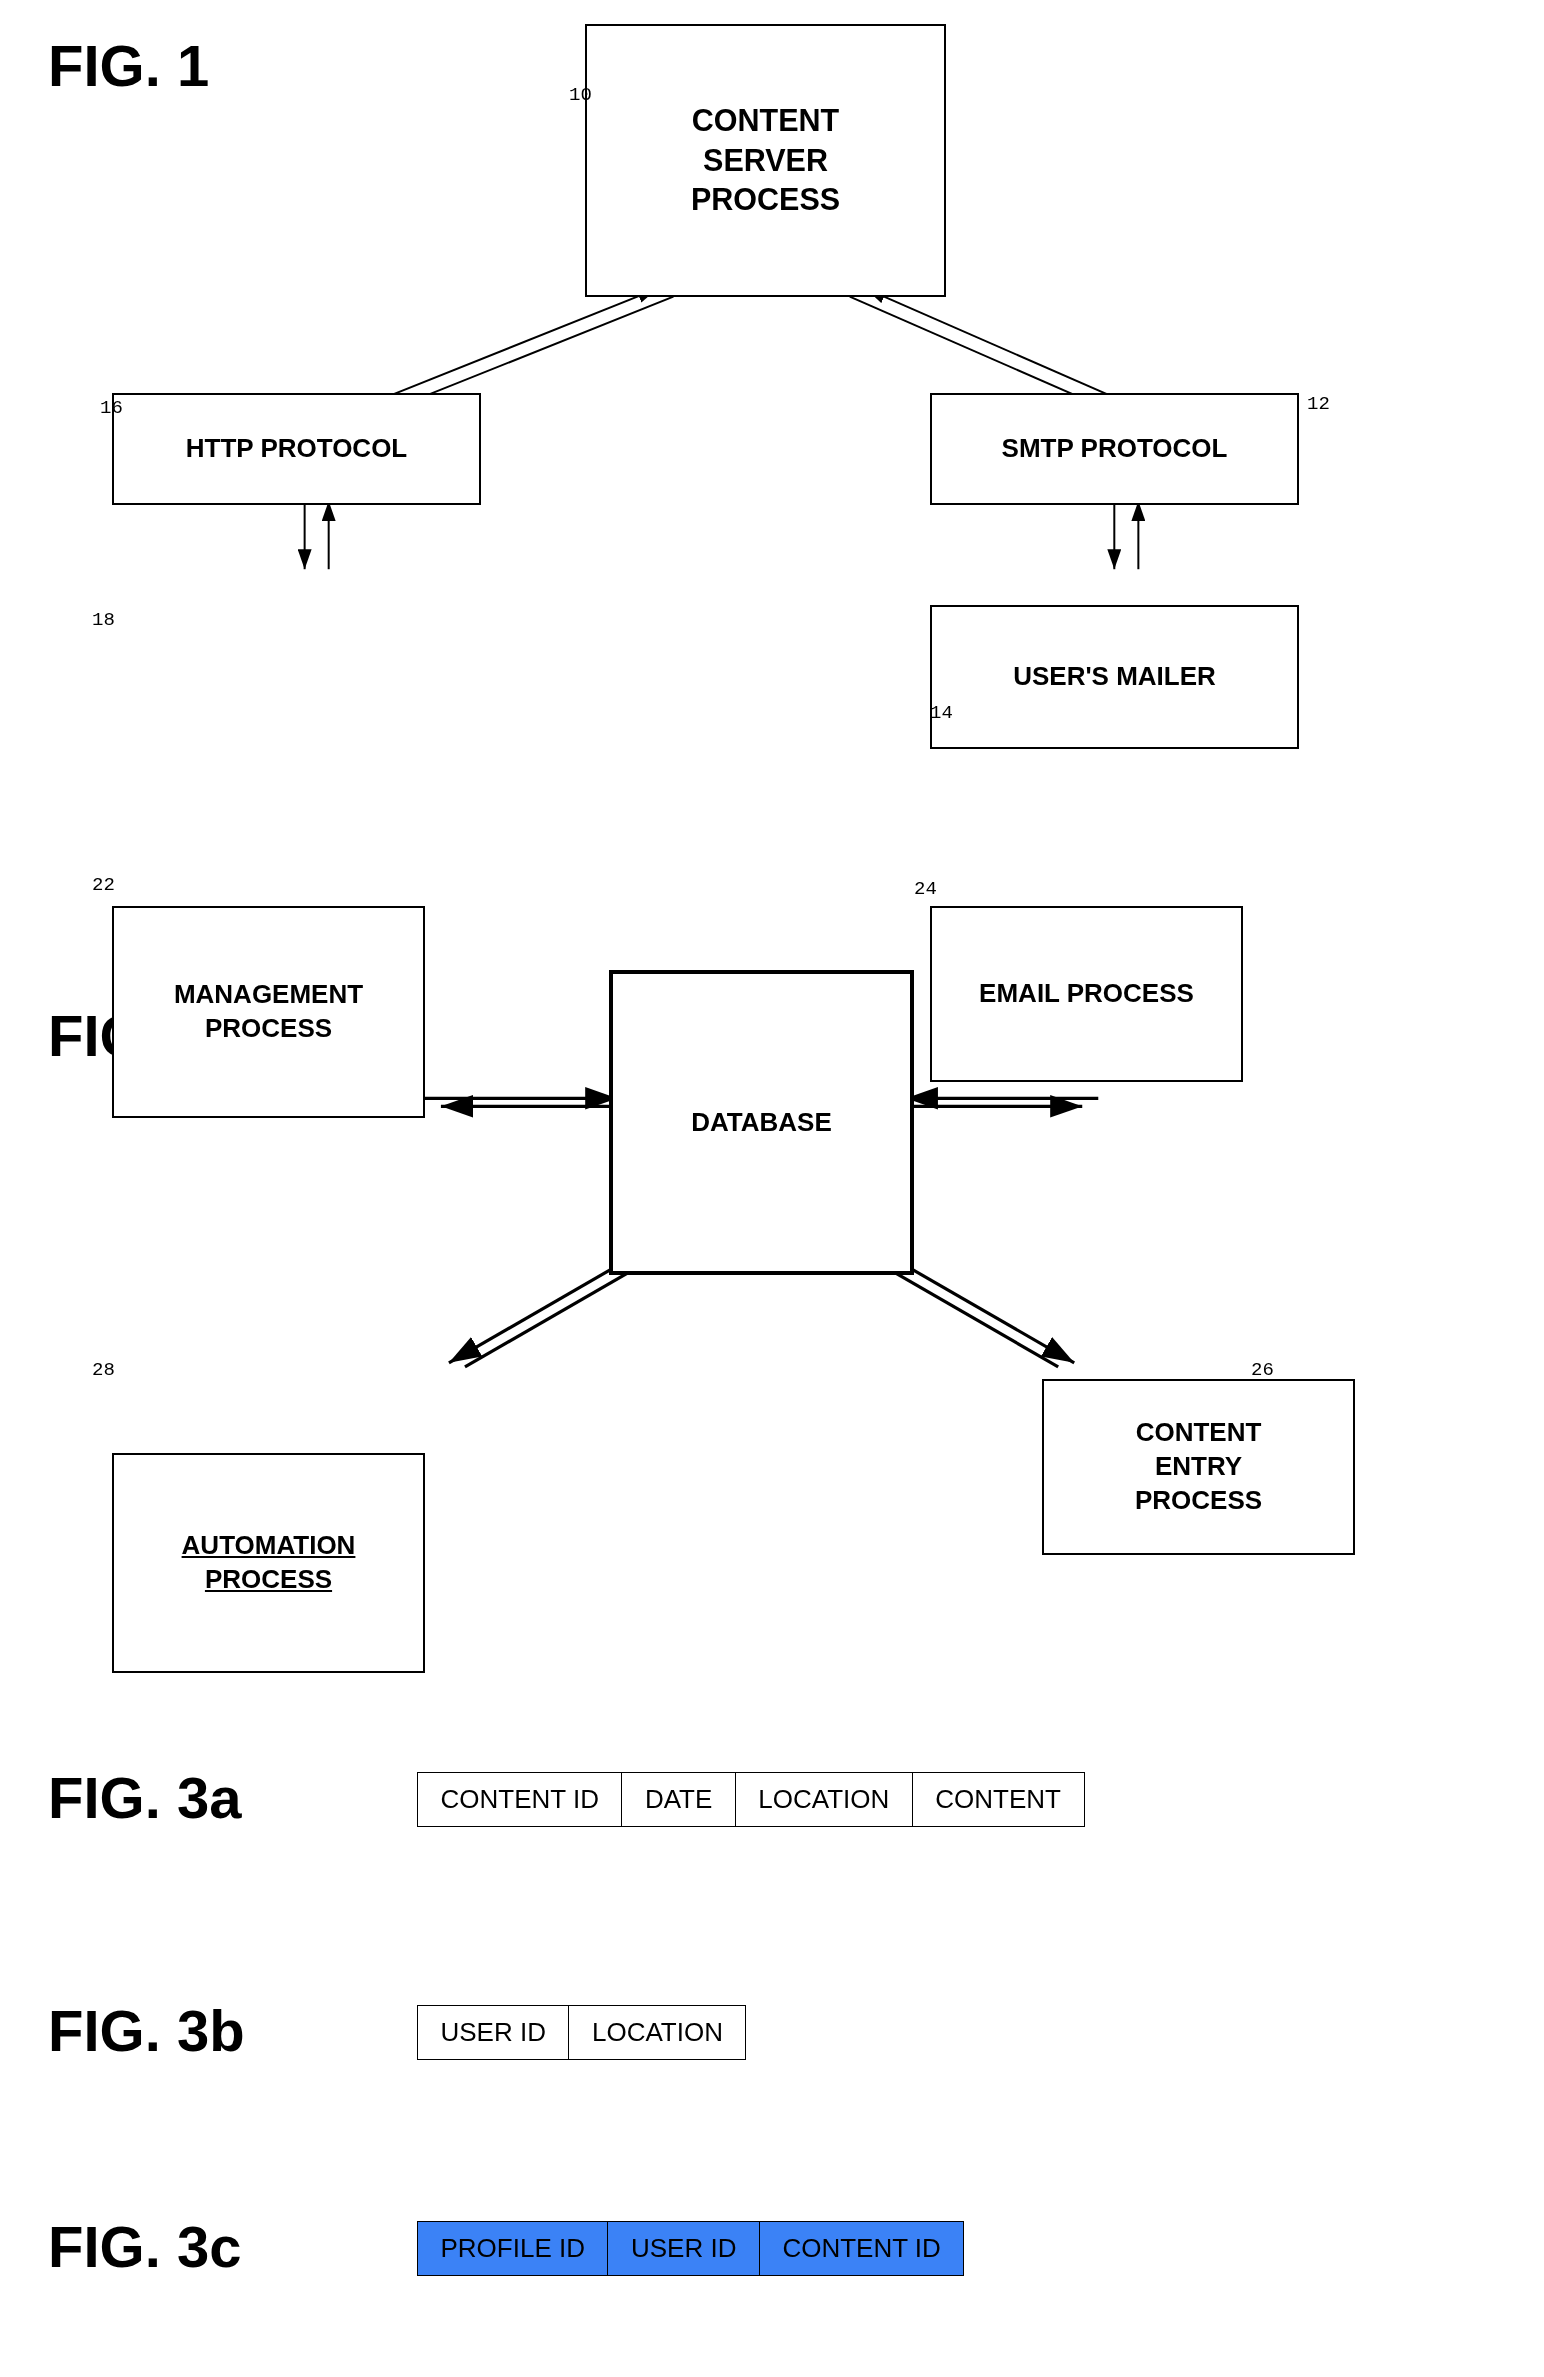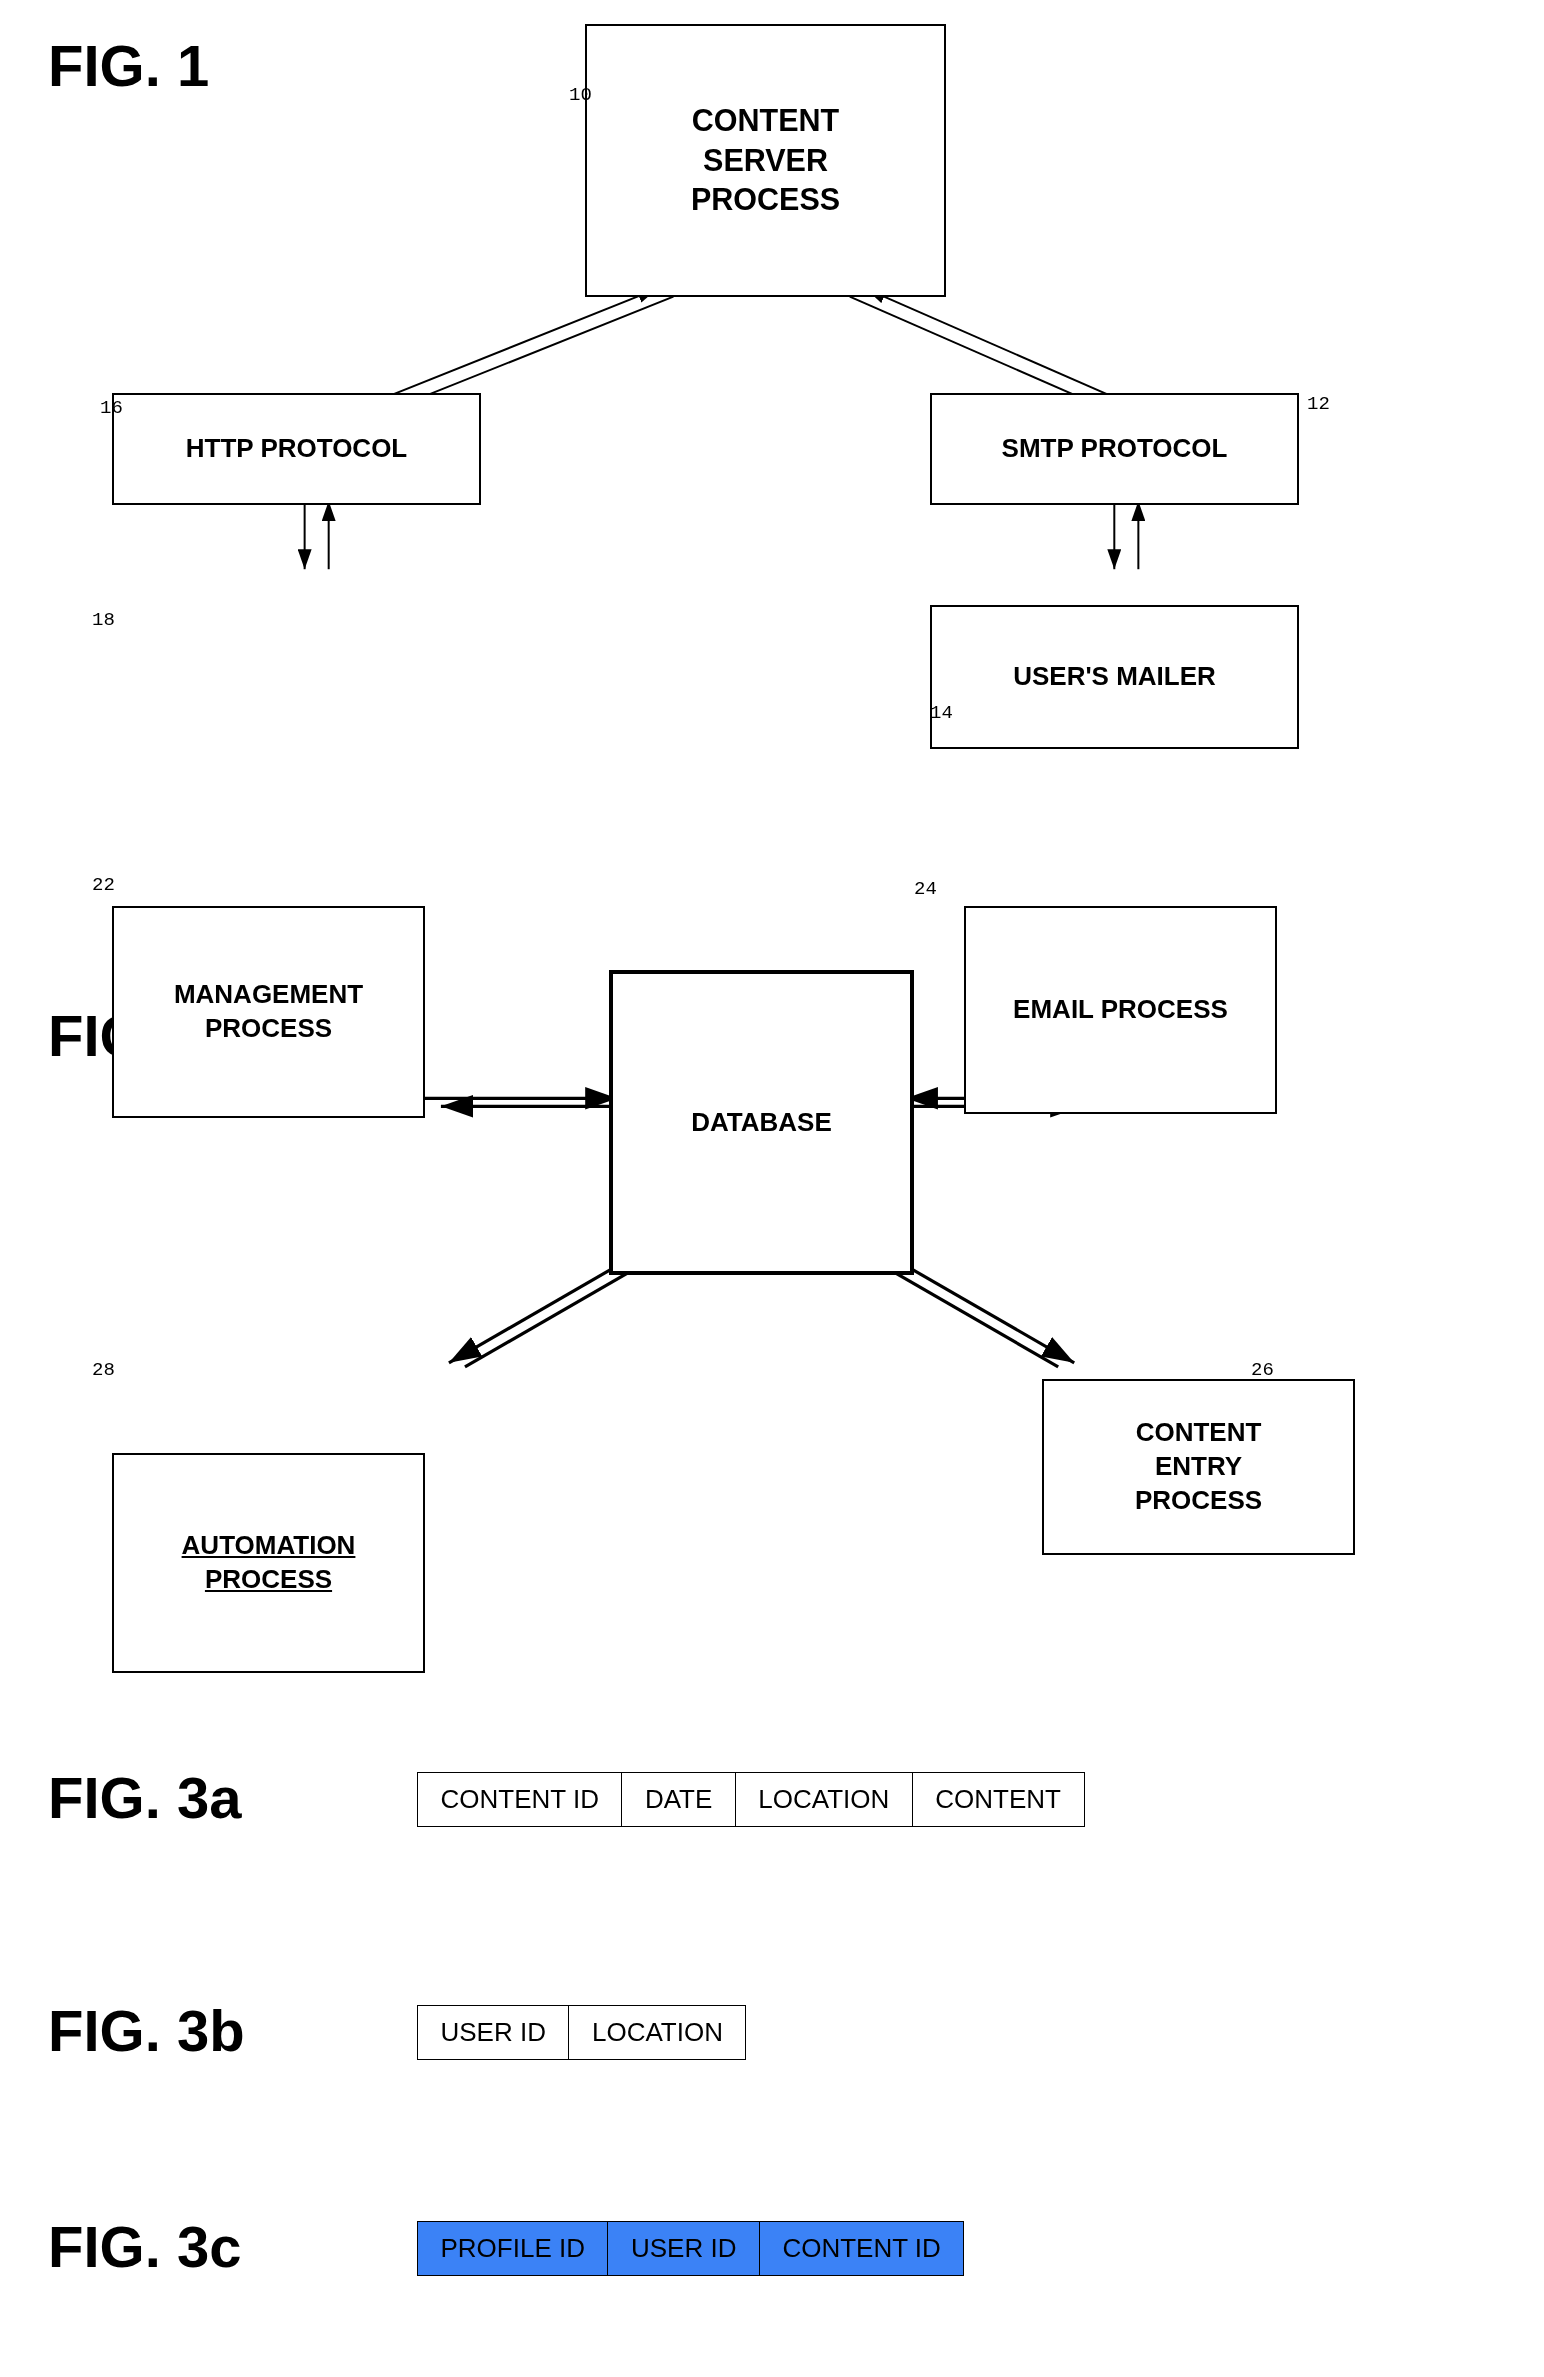--- a/index.html
+++ b/index.html
@@ -143,21 +143,21 @@
 
   <div class="fig-label" style="left:48px; top:1002px;">FIG. 2</div>
 
   <div class="ref-num" style="left:92px; top:874px;">22</div>
 
   <div class="diagram-box" style="left:112px; top:906px; width:313px; height:212px; white-space:pre-line;">MANAGEMENT
 PROCESS</div>
 
   <div class="ref-num" style="left:914px; top:878px;">24</div>
 
-  <div class="diagram-box" style="left:964px; top:906px; width:313px; height:208px;">EMAIL PROCESS</div>
+  <div class="diagram-box" style="left:930px; top:906px; width:313px; height:176px;">EMAIL PROCESS</div>
 
   <div class="ref-num" style="left:649px; top:1022px;">20</div>
 
   <div class="diagram-box" style="left:609px; top:970px; width:305px; height:305px; border-width:4px;">DATABASE</div>
 
   <div class="ref-num" style="left:92px; top:1359px;">28</div>
 
   <div class="diagram-box" style="left:112px; top:1453px; width:313px; height:220px; white-space:pre-line;text-decoration:underline;">AUTOMATION
 PROCESS</div>
 

